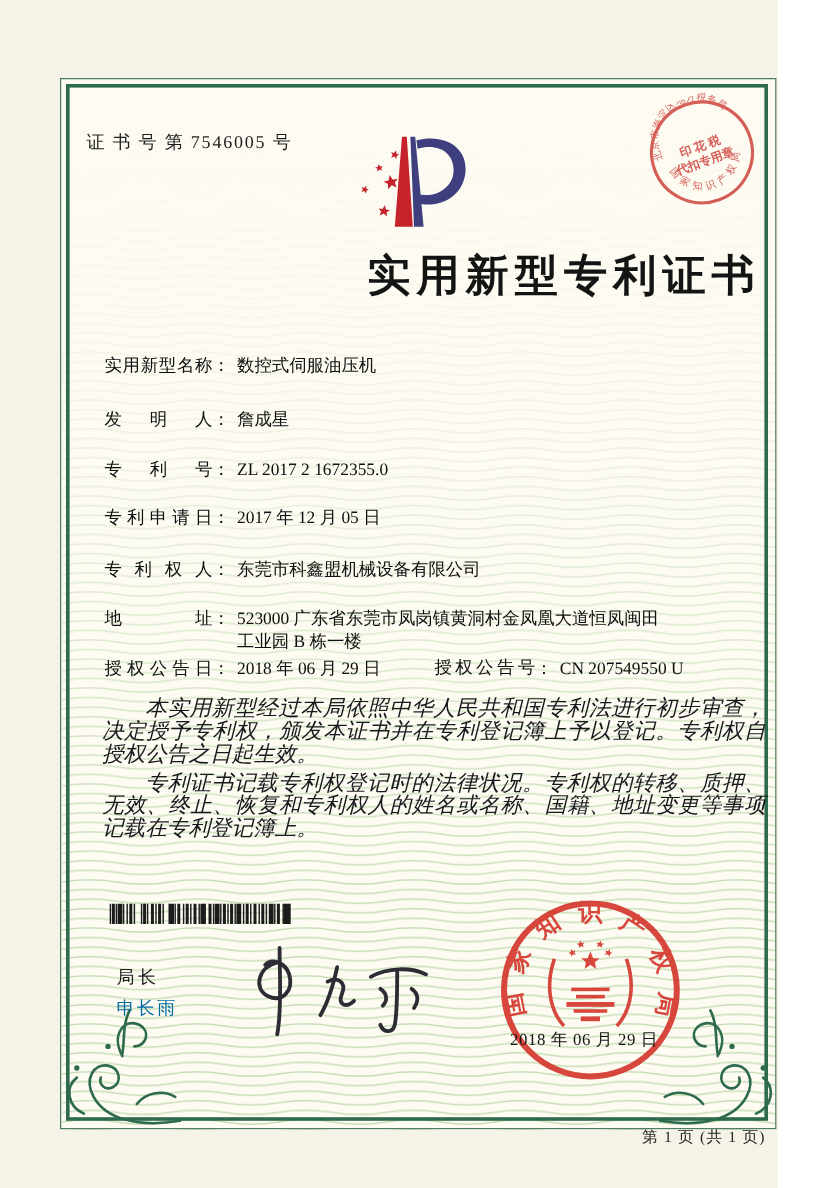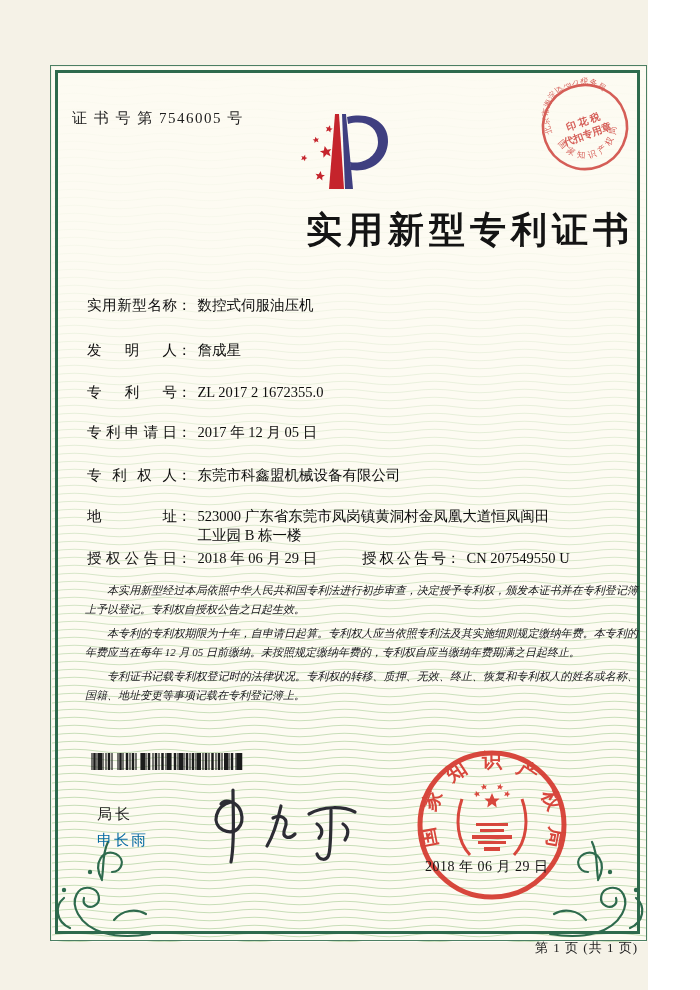--- a/index.html
+++ b/index.html
@@ -17,26 +17,26 @@
   .flourish{position:absolute;top:834px;width:112px;height:114px;}
   .flourish.left{left:44px;}
   .flourish.right{left:544px;transform:scaleX(-1);}
   
   .cert-number{position:absolute;left:72px;top:109px;font-size:15px;letter-spacing:1.5px;color:#1d1d1d;}
   .logo{position:absolute;left:296px;top:110px;}
   .title{position:absolute;left:0;right:14px;top:206px;margin:0;text-align:right;
          font-size:36px;font-weight:600;letter-spacing:5px;color:#141414;}
   .frow{position:absolute;left:87px;font-size:14.5px;color:#0e0e0e;line-height:19px;}
   .flabel{display:inline-block;width:90px;text-align:justify;text-align-last:justify;vertical-align:top;}
-  .flabel2{display:inline-block;width:84px;text-align:justify;text-align-last:justify;vertical-align:top;}
+  .flabel2{display:inline-block;width:84px;text-align:justify;text-align-last:justify;vertical-align:top;font-family:Liberation Mono, monospace;}
   .colon{vertical-align:top;}
   .fvalue{margin-left:6px;vertical-align:top;display:inline-block;white-space:pre-line;max-width:440px;}
   .pair2{position:absolute;left:275px;top:0;white-space:nowrap;}
   .body-text{position:absolute;left:85px;top:581px;width:553px;}
-  .body-text p{margin:0 0 5px 0;font-size:11px;line-height:19px;text-align:justify;
+  .body-text p{margin:0 0 5px 0;font-size:18px;line-height:19px;text-align:justify;
                text-indent:2em;font-style:italic;color:#17171c;}
   .barcode{position:absolute;left:90px;top:753px;}
   .director-title{position:absolute;left:97px;top:805px;font-size:15px;letter-spacing:3px;color:#1c1c1c;}
   .director-name{position:absolute;left:97px;top:831px;font-size:15px;letter-spacing:2px;color:#0369a1;}
   .signature{position:absolute;left:193px;top:784px;}
   .seal{position:absolute;left:414px;top:747px;}
   .seal-date{position:absolute;left:425px;top:858px;font-size:14px;letter-spacing:.5px;color:#141414;}
   .tax-stamp{position:absolute;left:538px;top:80px;transform:rotate(-20deg);}
   .footer-page{position:absolute;left:0;right:10px;top:908px;text-align:right;font-size:13px;
                letter-spacing:1px;color:#232323;margin-top:31px;}
@@ -126,21 +126,20 @@
   </div>
   <div class="frow" style="top:549px;width:560px">
     <span class="flabel">授权公告日</span><span class="colon">：</span><span class="fvalue">2018 年 06 月 29 日</span>
     <span class="pair2">
       <span class="flabel2">授权公告号</span><span class="colon">：</span><span class="fvalue">CN 207549550 U</span>
     </span>
   </div>
 
   <div class="body-text">
     <p>本实用新型经过本局依照中华人民共和国专利法进行初步审查，决定授予专利权，颁发本证书并在专利登记簿上予以登记。专利权自授权公告之日起生效。</p>
-    <p>本专利的专利权期限为十年，自申请日起算。专利权人应当依照专利法及其实施细则规定缴纳年费。本专利的年费应当在每年 12 月 05 日前缴纳。未按照规定缴纳年费的，专利权自应当缴纳年费期满之日起终止。</p>
     <p>专利证书记载专利权登记时的法律状况。专利权的转移、质押、无效、终止、恢复和专利权人的姓名或名称、国籍、地址变更等事项记载在专利登记簿上。</p>
   </div>
 
   <svg class="barcode" width="156" height="17" viewBox="0 0 156 17">
     <g stroke="#1b1b1b">
       <path stroke-width="1.2" d="M2,0V17 M7,0V17 M13,0V17 M16,0V17 M22,0V17 M28,0V17 M33,0V17 M40,0V17 M46,0V17 M51,0V17 M56,0V17 M63,0V17 M69,0V17 M76,0V17 M81,0V17 M88,0V17 M94,0V17 M100,0V17 M106,0V17 M113,0V17 M119,0V17 M126,0V17 M132,0V17 M139,0V17 M146,0V17"></path>
       <path stroke-width="2.5" d="M4.5,0V17 M19,0V17 M30.5,0V17 M37,0V17 M43,0V17 M59,0V17 M66,0V17 M72.5,0V17 M85,0V17 M97,0V17 M103,0V17 M116,0V17 M122.5,0V17 M129,0V17 M142,0V17 M151,0V17"></path>
       <path stroke-width="4" d="M10,0V17 M53,0V17 M79,0V17 M91,0V17 M109,0V17 M136,0V17 M148.5,0V17"></path>
     </g>
   </svg>

